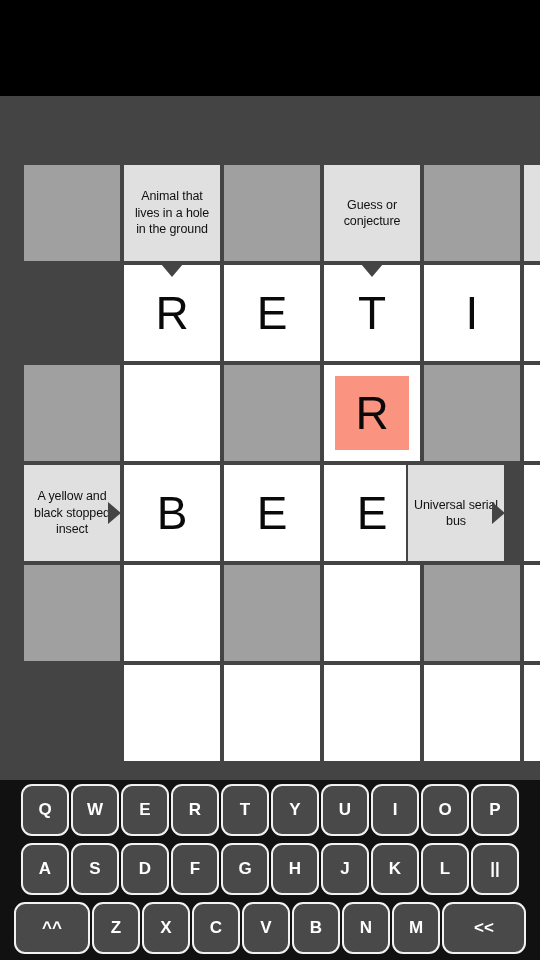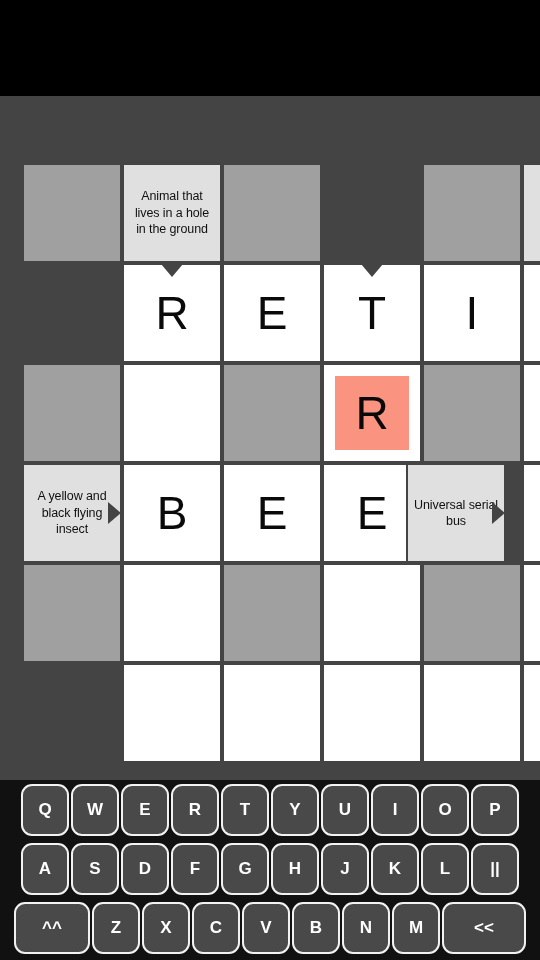--- a/index.html
+++ b/index.html
@@ -121,20 +121,23 @@
 
   <div id="status-bar"></div>
 
   <div id="puzzle-area">
     <div id="grid">
         <div class="cell block" style="left: 0px; top: 0px;"></div>
         <div class="cell clue" style="left: 100px; top: 0px;">
           <div class="clue-text">Animal that lives in a hole in the ground</div>
         </div>
         <div class="cell block" style="left: 200px; top: 0px;"></div>
+        <div class="cell clue" style="left: 300px; top: 0px;">
+          <div class="clue-text">Guess or conjecture</div>
+        </div>
         <div class="cell block" style="left: 400px; top: 0px;"></div>
         <div class="cell clue" style="left: 500px; top: 0px;"></div>
         <div class="cell letter" style="left: 100px; top: 100px;">
           <div class="letter-text">R</div>
           <div class="arrow-down"></div>
         </div>
         <div class="cell letter" style="left: 200px; top: 100px;">
           <div class="letter-text">E</div>
         </div>
         <div class="cell letter" style="left: 300px; top: 100px;">
@@ -148,21 +151,21 @@
         <div class="cell block" style="left: 0px; top: 200px;"></div>
         <div class="cell letter" style="left: 100px; top: 200px;"></div>
         <div class="cell block" style="left: 200px; top: 200px;"></div>
         <div class="cell letter" style="left: 300px; top: 200px;">
           <div class="hl"></div>
           <div class="letter-text">R</div>
         </div>
         <div class="cell block" style="left: 400px; top: 200px;"></div>
         <div class="cell letter" style="left: 500px; top: 200px;"></div>
         <div class="cell clue" style="left: 0px; top: 300px;">
-          <div class="clue-text">A yellow and black flying insect</div>
+          <div class="clue-text">A yellow and black stopped insect</div>
           <div class="arrow-right"></div>
         </div>
         <div class="cell letter" style="left: 100px; top: 300px;">
           <div class="letter-text">B</div>
         </div>
         <div class="cell letter" style="left: 200px; top: 300px;">
           <div class="letter-text">E</div>
         </div>
         <div class="cell letter" style="left: 300px; top: 300px;">
           <div class="letter-text">E</div>

